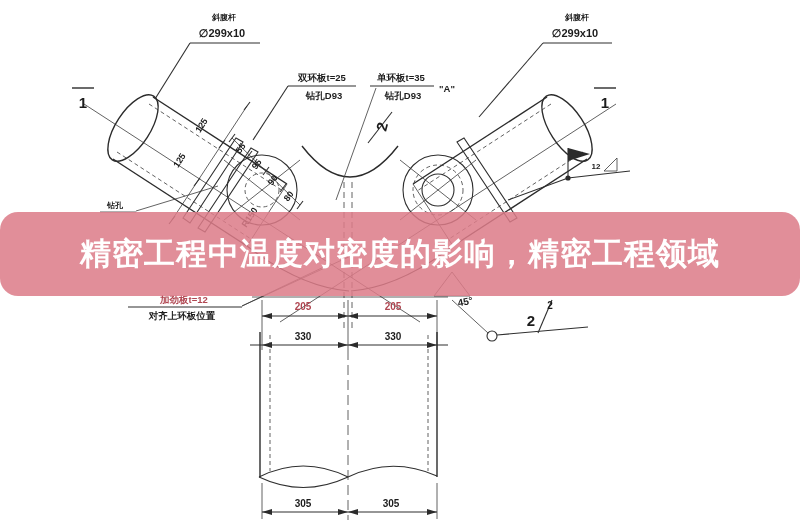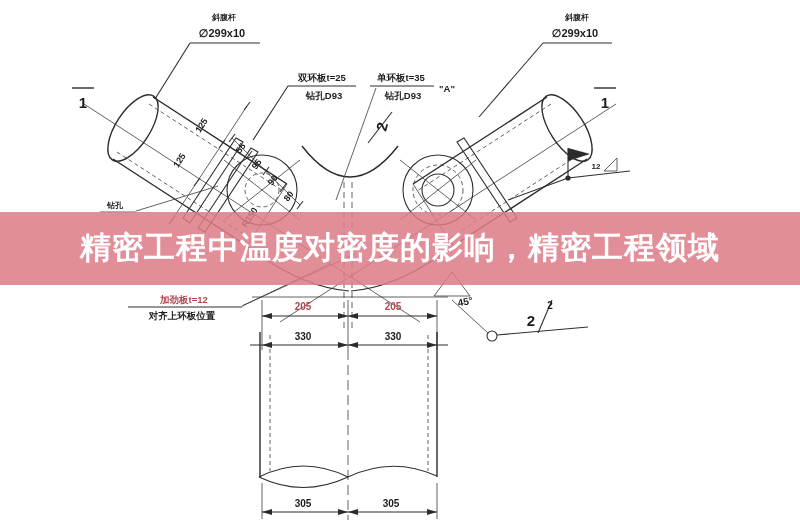--- a/index.html
+++ b/index.html
@@ -12,23 +12,23 @@
   .dash{stroke-dasharray:6 4;}
   .ddash{stroke-dasharray:4 3;}
   text{fill:#1c1c1c;font-family:"Liberation Sans",sans-serif;}
   .lbl{font-size:11px;font-weight:bold;}
   .sm{font-size:8px;font-weight:bold;}
   .note{font-size:9.5px;font-weight:bold;}
   .dim{font-size:10px;font-weight:bold;}
   .dimr{font-size:9px;font-weight:bold;}
   .sec{font-size:15px;font-weight:bold;}
   .red{fill:#b04752;}
-  #banner{position:absolute;left:0;top:212px;width:800px;height:73px;
+  #banner{position:absolute;left:0;top:212px;width:800px;height:84px;
           background:rgba(220,124,136,0.86);
-          display:flex;flex-direction:column;justify-content:center;align-items:center;}
+          display:flex;flex-direction:column;justify-content:center;align-items:center;border-radius:18px;}
   #banner .bl{color:#ffffff;font-weight:bold;font-size:31px;line-height:1.32;
               letter-spacing:1px;white-space:nowrap;text-align:center;}
 </style>
 </head>
 <body>
 
 <div id="stage">
 
   <svg width="800" height="526" viewBox="0 0 800 526">
 

